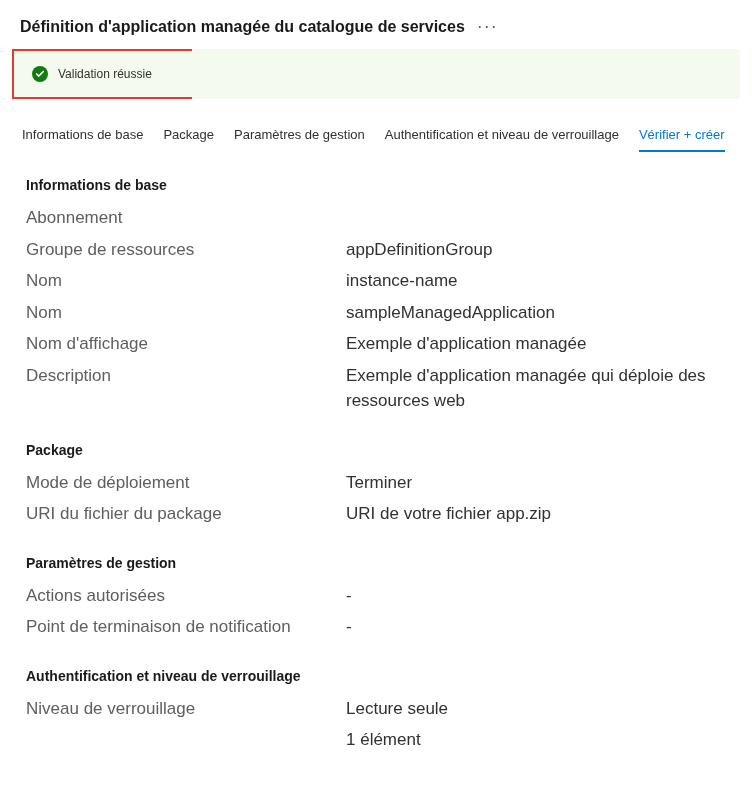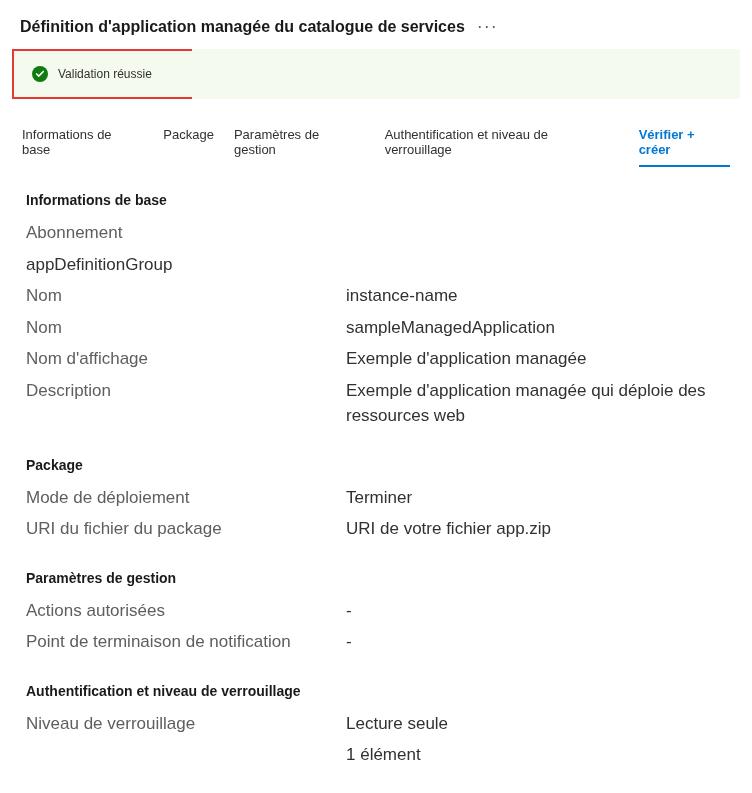--- a/index.html
+++ b/index.html
@@ -69,21 +69,20 @@
     .tab {
       padding: 8px 0;
       font-size: 13px;
       color: #323130;
       cursor: pointer;
       border-bottom: 2px solid transparent;
     }
     .tab.active {
       color: #0078d4;
       border-bottom-color: #0078d4;
-      font-weight: bold;
     }
     .content { padding: 0 26px 20px 26px; }
     .section { margin-bottom: 28px; }
     .section-title {
       font-size: 14px;
       font-weight: 600;
       color: #1b1a19;
       margin-bottom: 12px;
     }
     .row {
@@ -161,20 +160,21 @@
 </div>
 
 <div class="content">
 
   <div class="section">
     <div class="section-title">Informations de base</div>
     <div class="row">
         <div class="row-label">Abonnement</div>
       </div>
     <div class="row">
+        <div class="row-label">Groupe de ressources</div>
         <div class="row-value">appDefinitionGroup</div>
       </div>
     <div class="row">
         <div class="row-label">Nom</div>
         <div class="row-value">instance-name</div>
       </div>
     <div class="row">
         <div class="row-label">Nom</div>
         <div class="row-value">sampleManagedApplication</div>
       </div>

